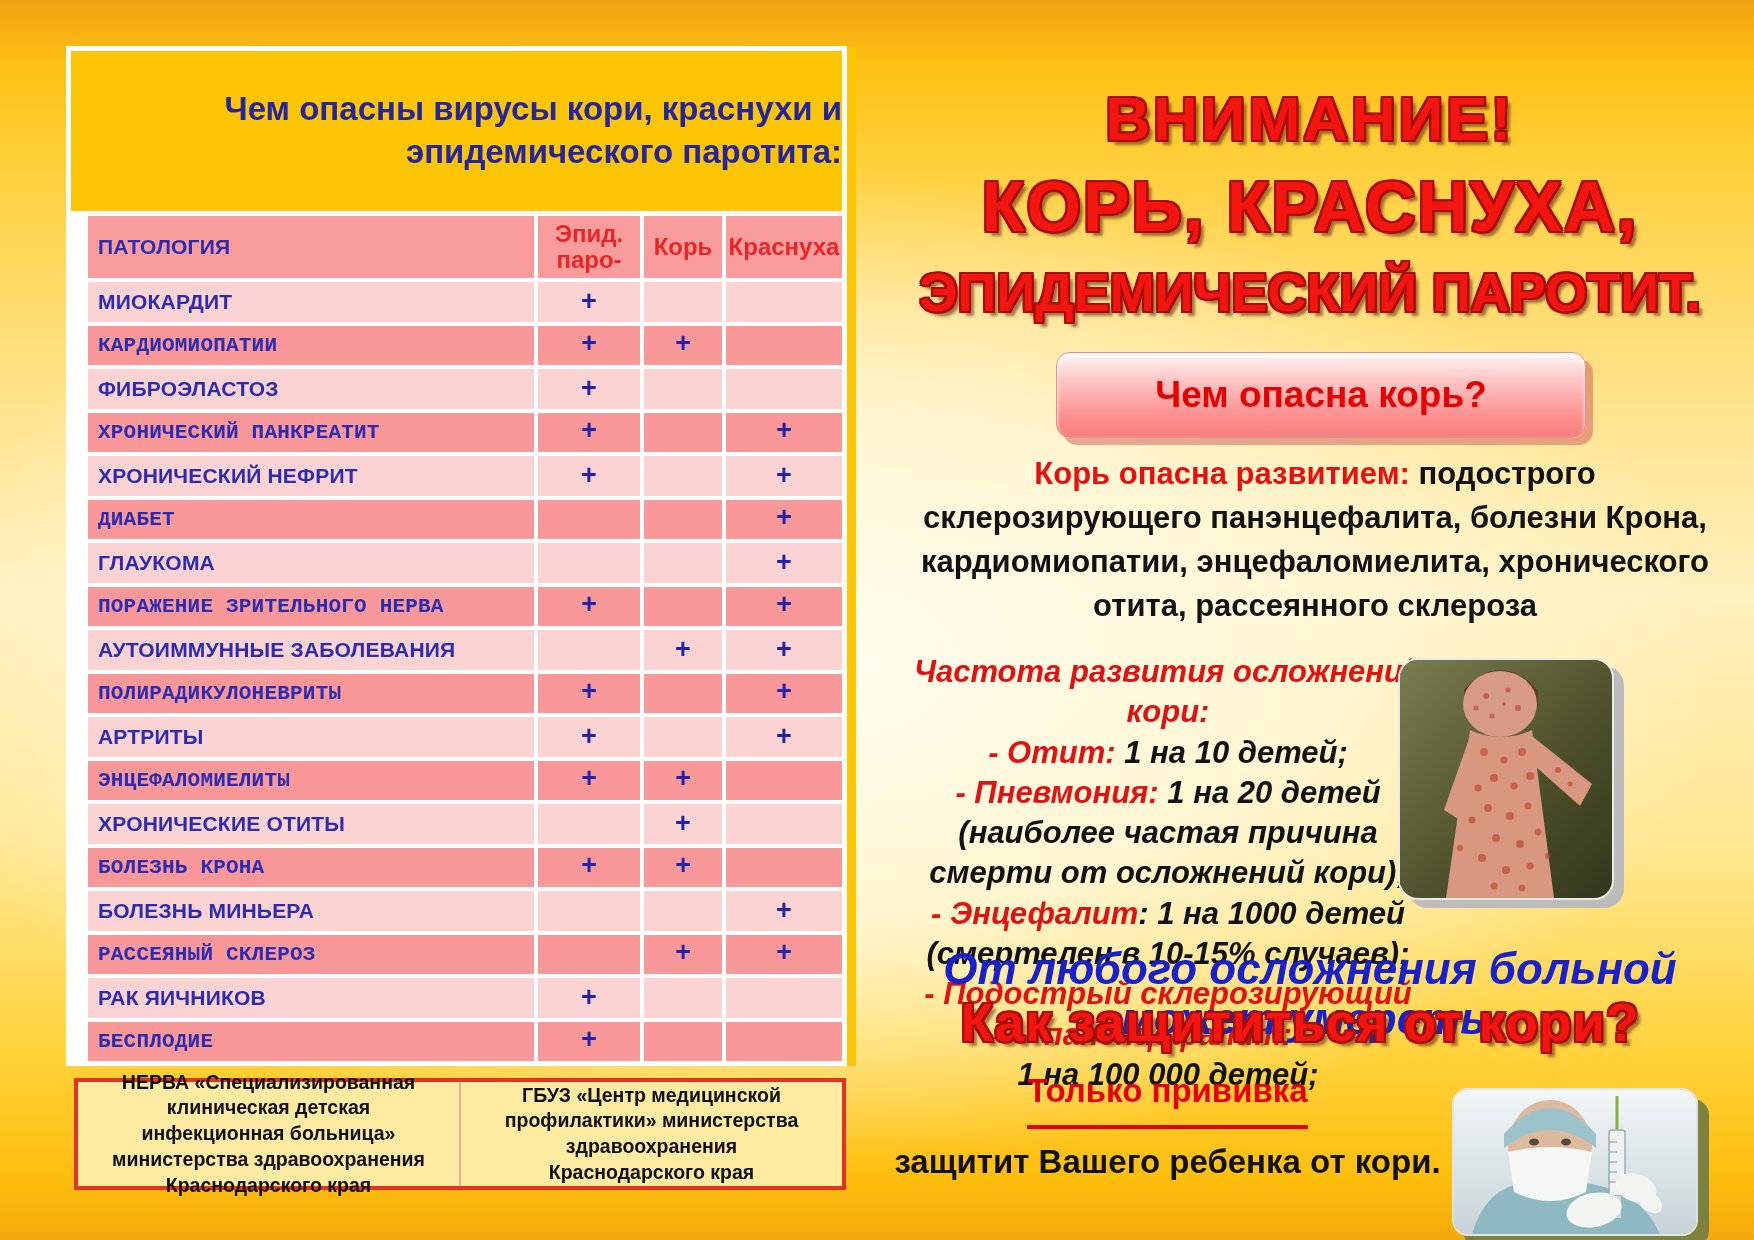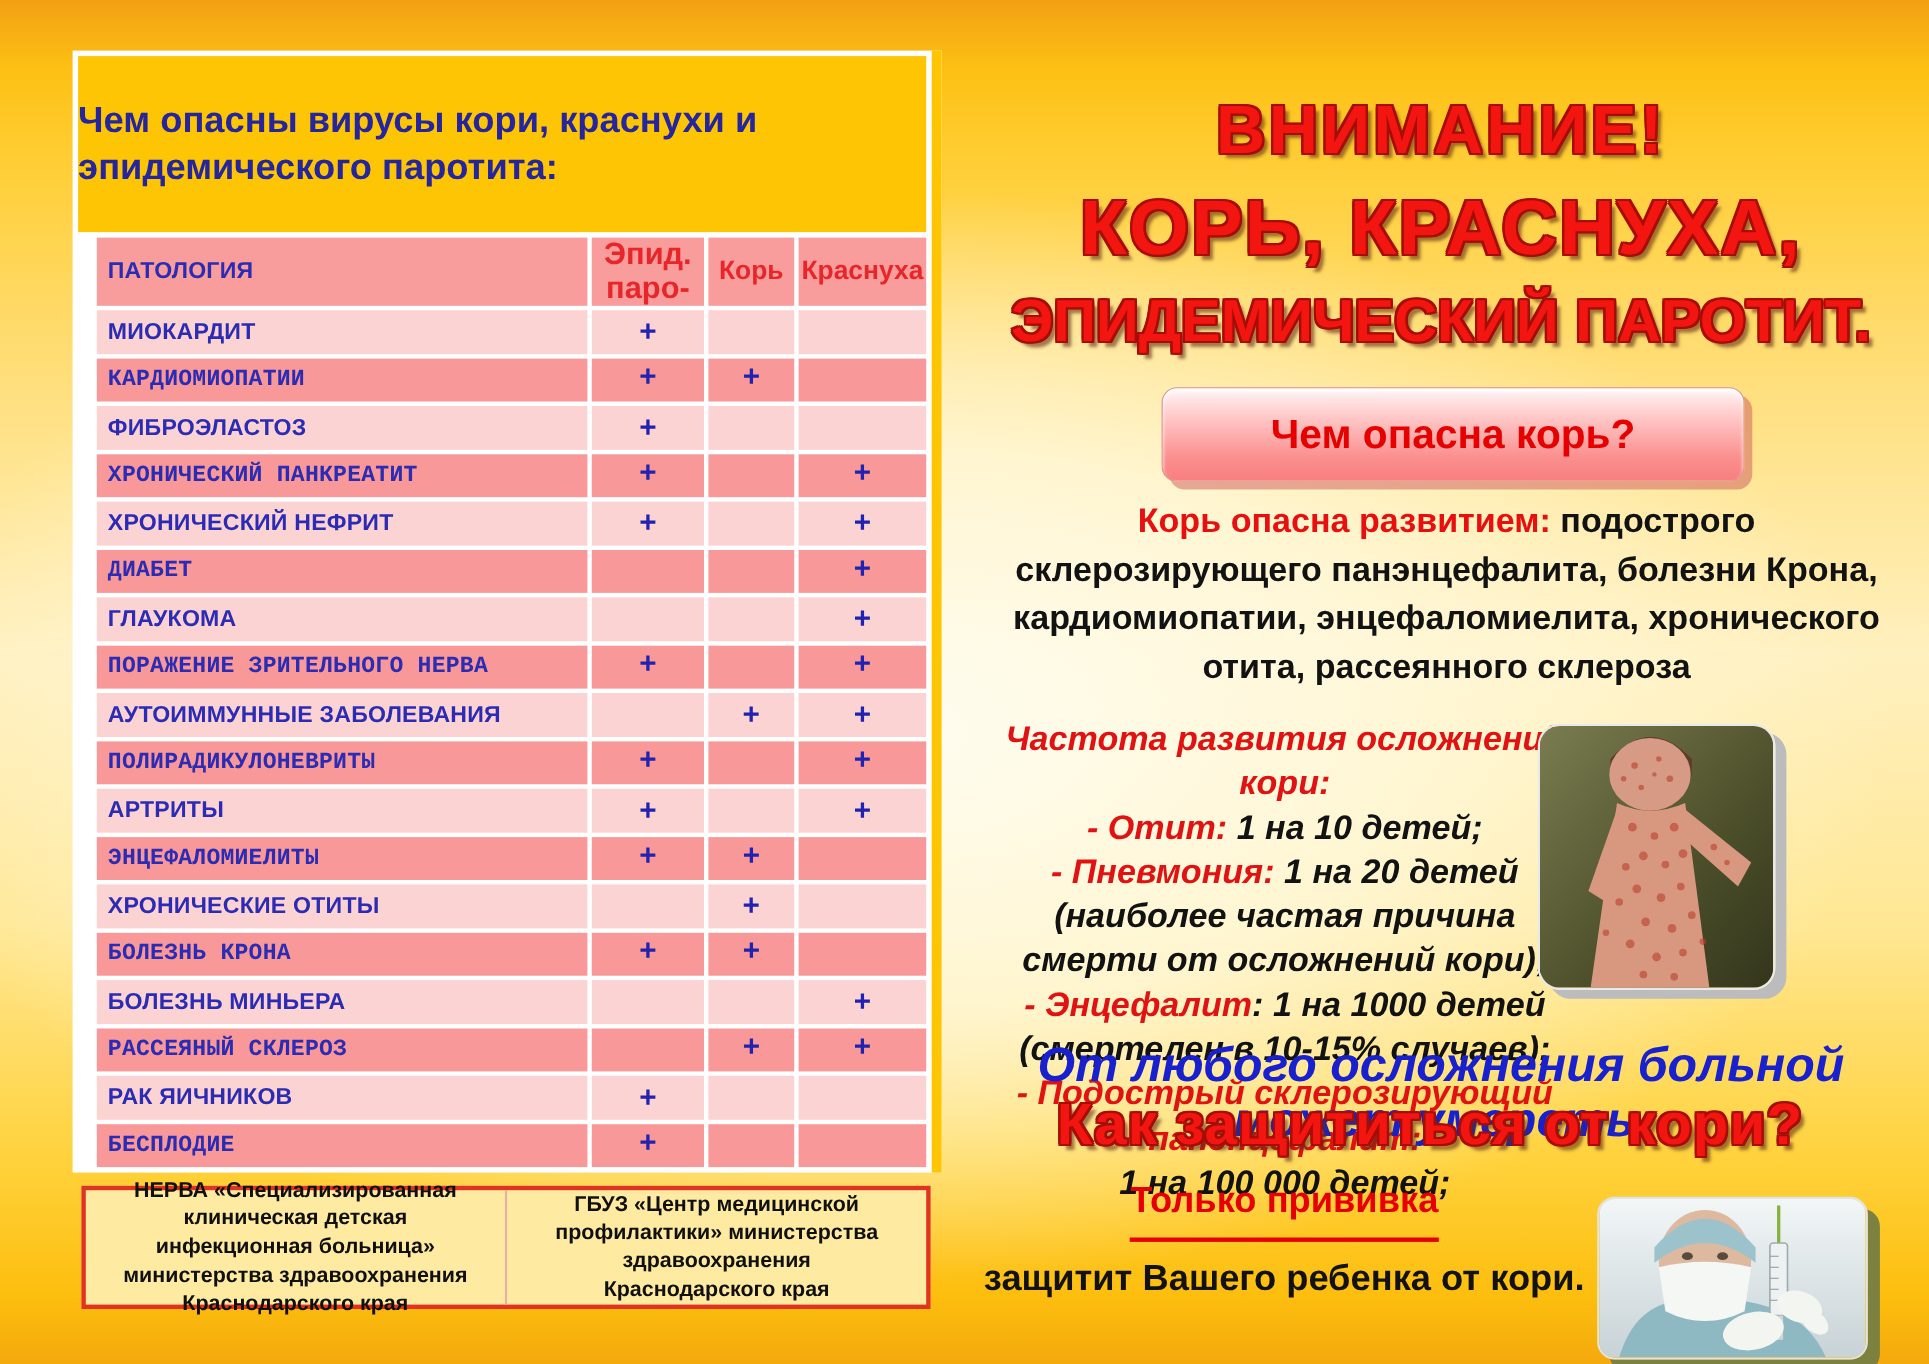--- a/index.html
+++ b/index.html
@@ -11,30 +11,30 @@
       linear-gradient(180deg,#f2a013 0%,#fdc013 5%,#ffce36 12%,#ffdf7d 28%,#fff0bf 48%,#ffe793 68%,#ffd23c 85%,#fdbe0e 95%,#f4a90c 100%);
   }
   
   .lp-wrap{
     position:absolute;left:66px;top:46px;width:790px;height:1020px;
     background:#ffffff;border-right:9px solid #fdc504;box-sizing:border-box;
     padding:5px;display:flex;flex-direction:column;gap:5px;
   }
   .lp-header{
     background:#fdc503;height:160px;flex:0 0 auto;
-    display:flex;flex-direction:column;justify-content:center;align-items:flex-start;text-align:center;
+    display:flex;flex-direction:column;justify-content:center;align-items:flex-end;text-align:center;
   }
   .lp-header .line{color:#25259e;font-weight:bold;font-size:33px;line-height:1.3;}
   .ptable{flex:1;display:flex;flex-direction:column;gap:4px;min-height:0;}
   .trow{display:grid;grid-template-columns:446px 102px 78px 1fr;gap:4px;flex:1;min-height:0;margin-left:17px;}
   .trow.hdr{flex:0 0 62px;}
   .tcell{display:flex;align-items:center;justify-content:center;}
   .hcell{background:#f89c9c;color:#e8262a;font-weight:bold;text-align:center;line-height:1.1;}
   .hcell.c0{font-size:30px;}
-  .hcell.c1{font-size:28px;padding:0 12px;}
+  .hcell.c1{font-size:24px;padding:0 12px;}
   .hcell.c2,.hcell.c3{font-size:24px;}
   .trow.light .tcell{background:#fcd3d3;}
   .trow.dark  .tcell{background:#f89898;font-family:Liberation Mono, monospace;}
   .tcell.c0{justify-content:flex-start;padding-left:10px;color:#2b2bb4;font-weight:bold;font-size:21px;letter-spacing:0.2px;}
   .tcell.mark{color:#2222b0;font-weight:bold;font-size:27px;}
   .lp-footer{
     position:absolute;left:74px;top:1078px;width:772px;height:112px;box-sizing:border-box;
     background:#ffeaa2;border:4px solid #e03322;display:flex;
   }
   .lp-footer .cell{

